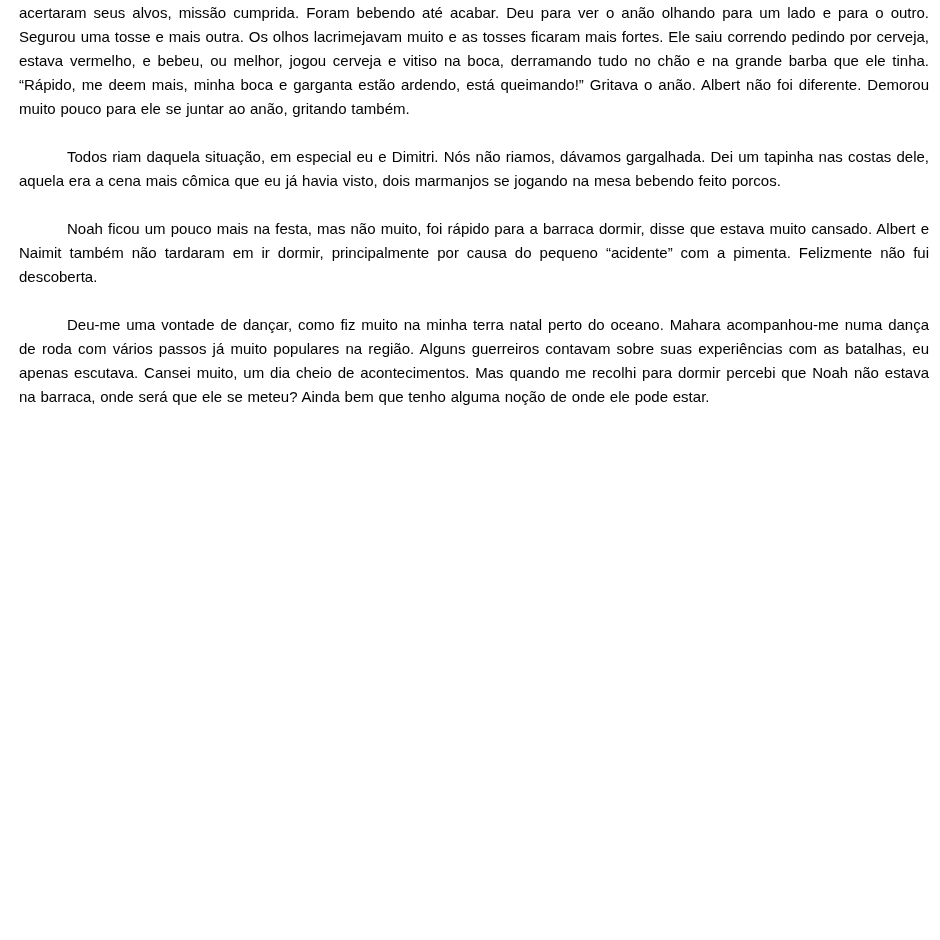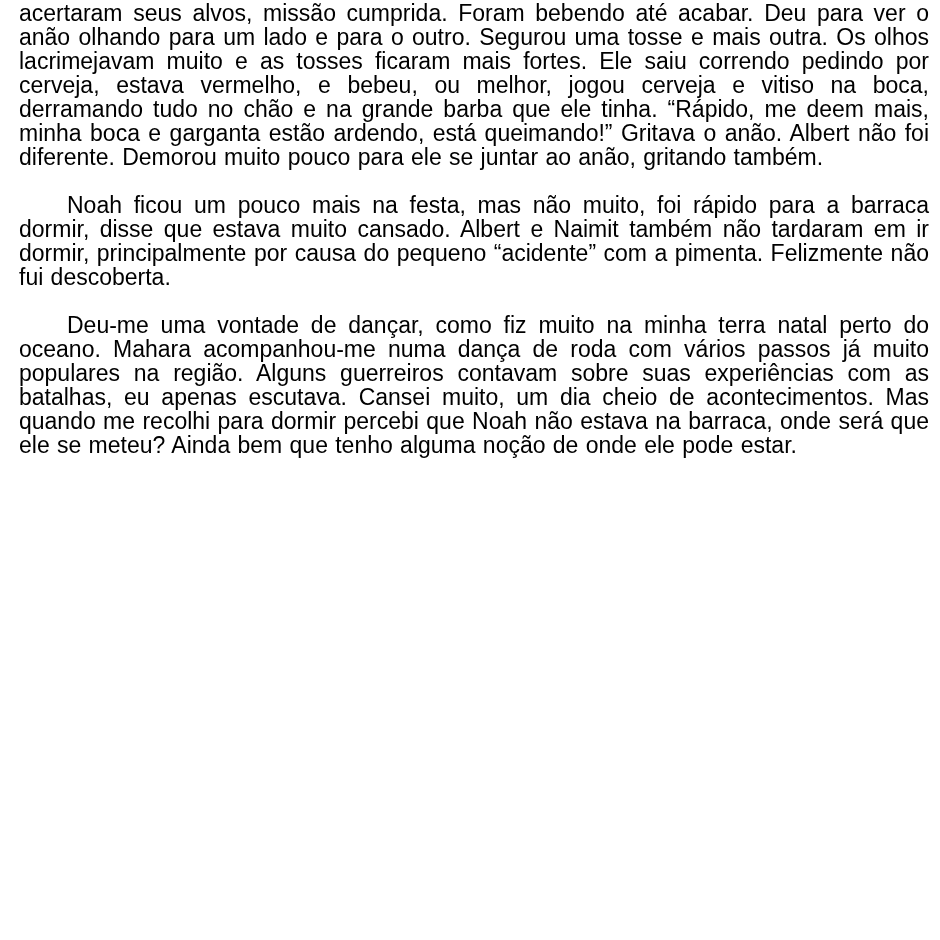--- a/index.html
+++ b/index.html
@@ -12,36 +12,37 @@
     height: 940px;
     background: #ffffff;
     overflow: hidden;
   }
   .doc-page {
     width: 940px;
     height: 940px;
     padding: 1px 11px 16px 19px;
     background: #ffffff;
     font-family: "Liberation Sans", "DejaVu Sans", sans-serif;
-    font-size: 23px;
+    font-size: 15px;
     line-height: 24px;
     color: #000000;
     text-align: justify;
     -webkit-hyphens: none;
     hyphens: none;
   }
   .doc-paragraph {
     margin: 0 0 24px 0;
     text-indent: 48px;
     word-spacing: 0.04em;
   }
   .doc-paragraph.continuation {
     text-indent: 0;
   }
 </style>
 </head>
 <body>
 
 <main class="doc-page">
   <p class="doc-paragraph continuation">acertaram seus alvos, missão cumprida. Foram bebendo até acabar. Deu para ver o anão olhando para um lado e para o outro. Segurou uma tosse e mais outra. Os olhos lacrimejavam muito e as tosses ficaram mais fortes. Ele saiu correndo pedindo por cerveja, estava vermelho, e bebeu, ou melhor, jogou cerveja e vitiso na boca, derramando tudo no chão e na grande barba que ele tinha. “Rápido, me deem mais, minha boca e garganta estão ardendo, está queimando!” Gritava o anão. Albert não foi diferente. Demorou muito pouco para ele se juntar ao anão, gritando também.</p>
+  <p class="doc-paragraph">Todos riam daquela situação, em especial eu e Dimitri. Nós não riamos, dávamos gargalhada. Dei um tapinha nas costas dele, aquela era a cena mais cômica que eu já havia visto, dois marmanjos se jogando na mesa bebendo feito porcos.</p>
   <p class="doc-paragraph">Noah ficou um pouco mais na festa, mas não muito, foi rápido para a barraca dormir, disse que estava muito cansado. Albert e Naimit também não tardaram em ir dormir, principalmente por causa do pequeno “acidente” com a pimenta. Felizmente não fui descoberta.</p>
   <p class="doc-paragraph">Deu-me uma vontade de dançar, como fiz muito na minha terra natal perto do oceano. Mahara acompanhou-me numa dança de roda com vários passos já muito populares na região. Alguns guerreiros contavam sobre suas experiências com as batalhas, eu apenas escutava. Cansei muito, um dia cheio de acontecimentos. Mas quando me recolhi para dormir percebi que Noah não estava na barraca, onde será que ele se meteu? Ainda bem que tenho alguma noção de onde ele pode estar.</p>
 </main>
 
 </body></html>

